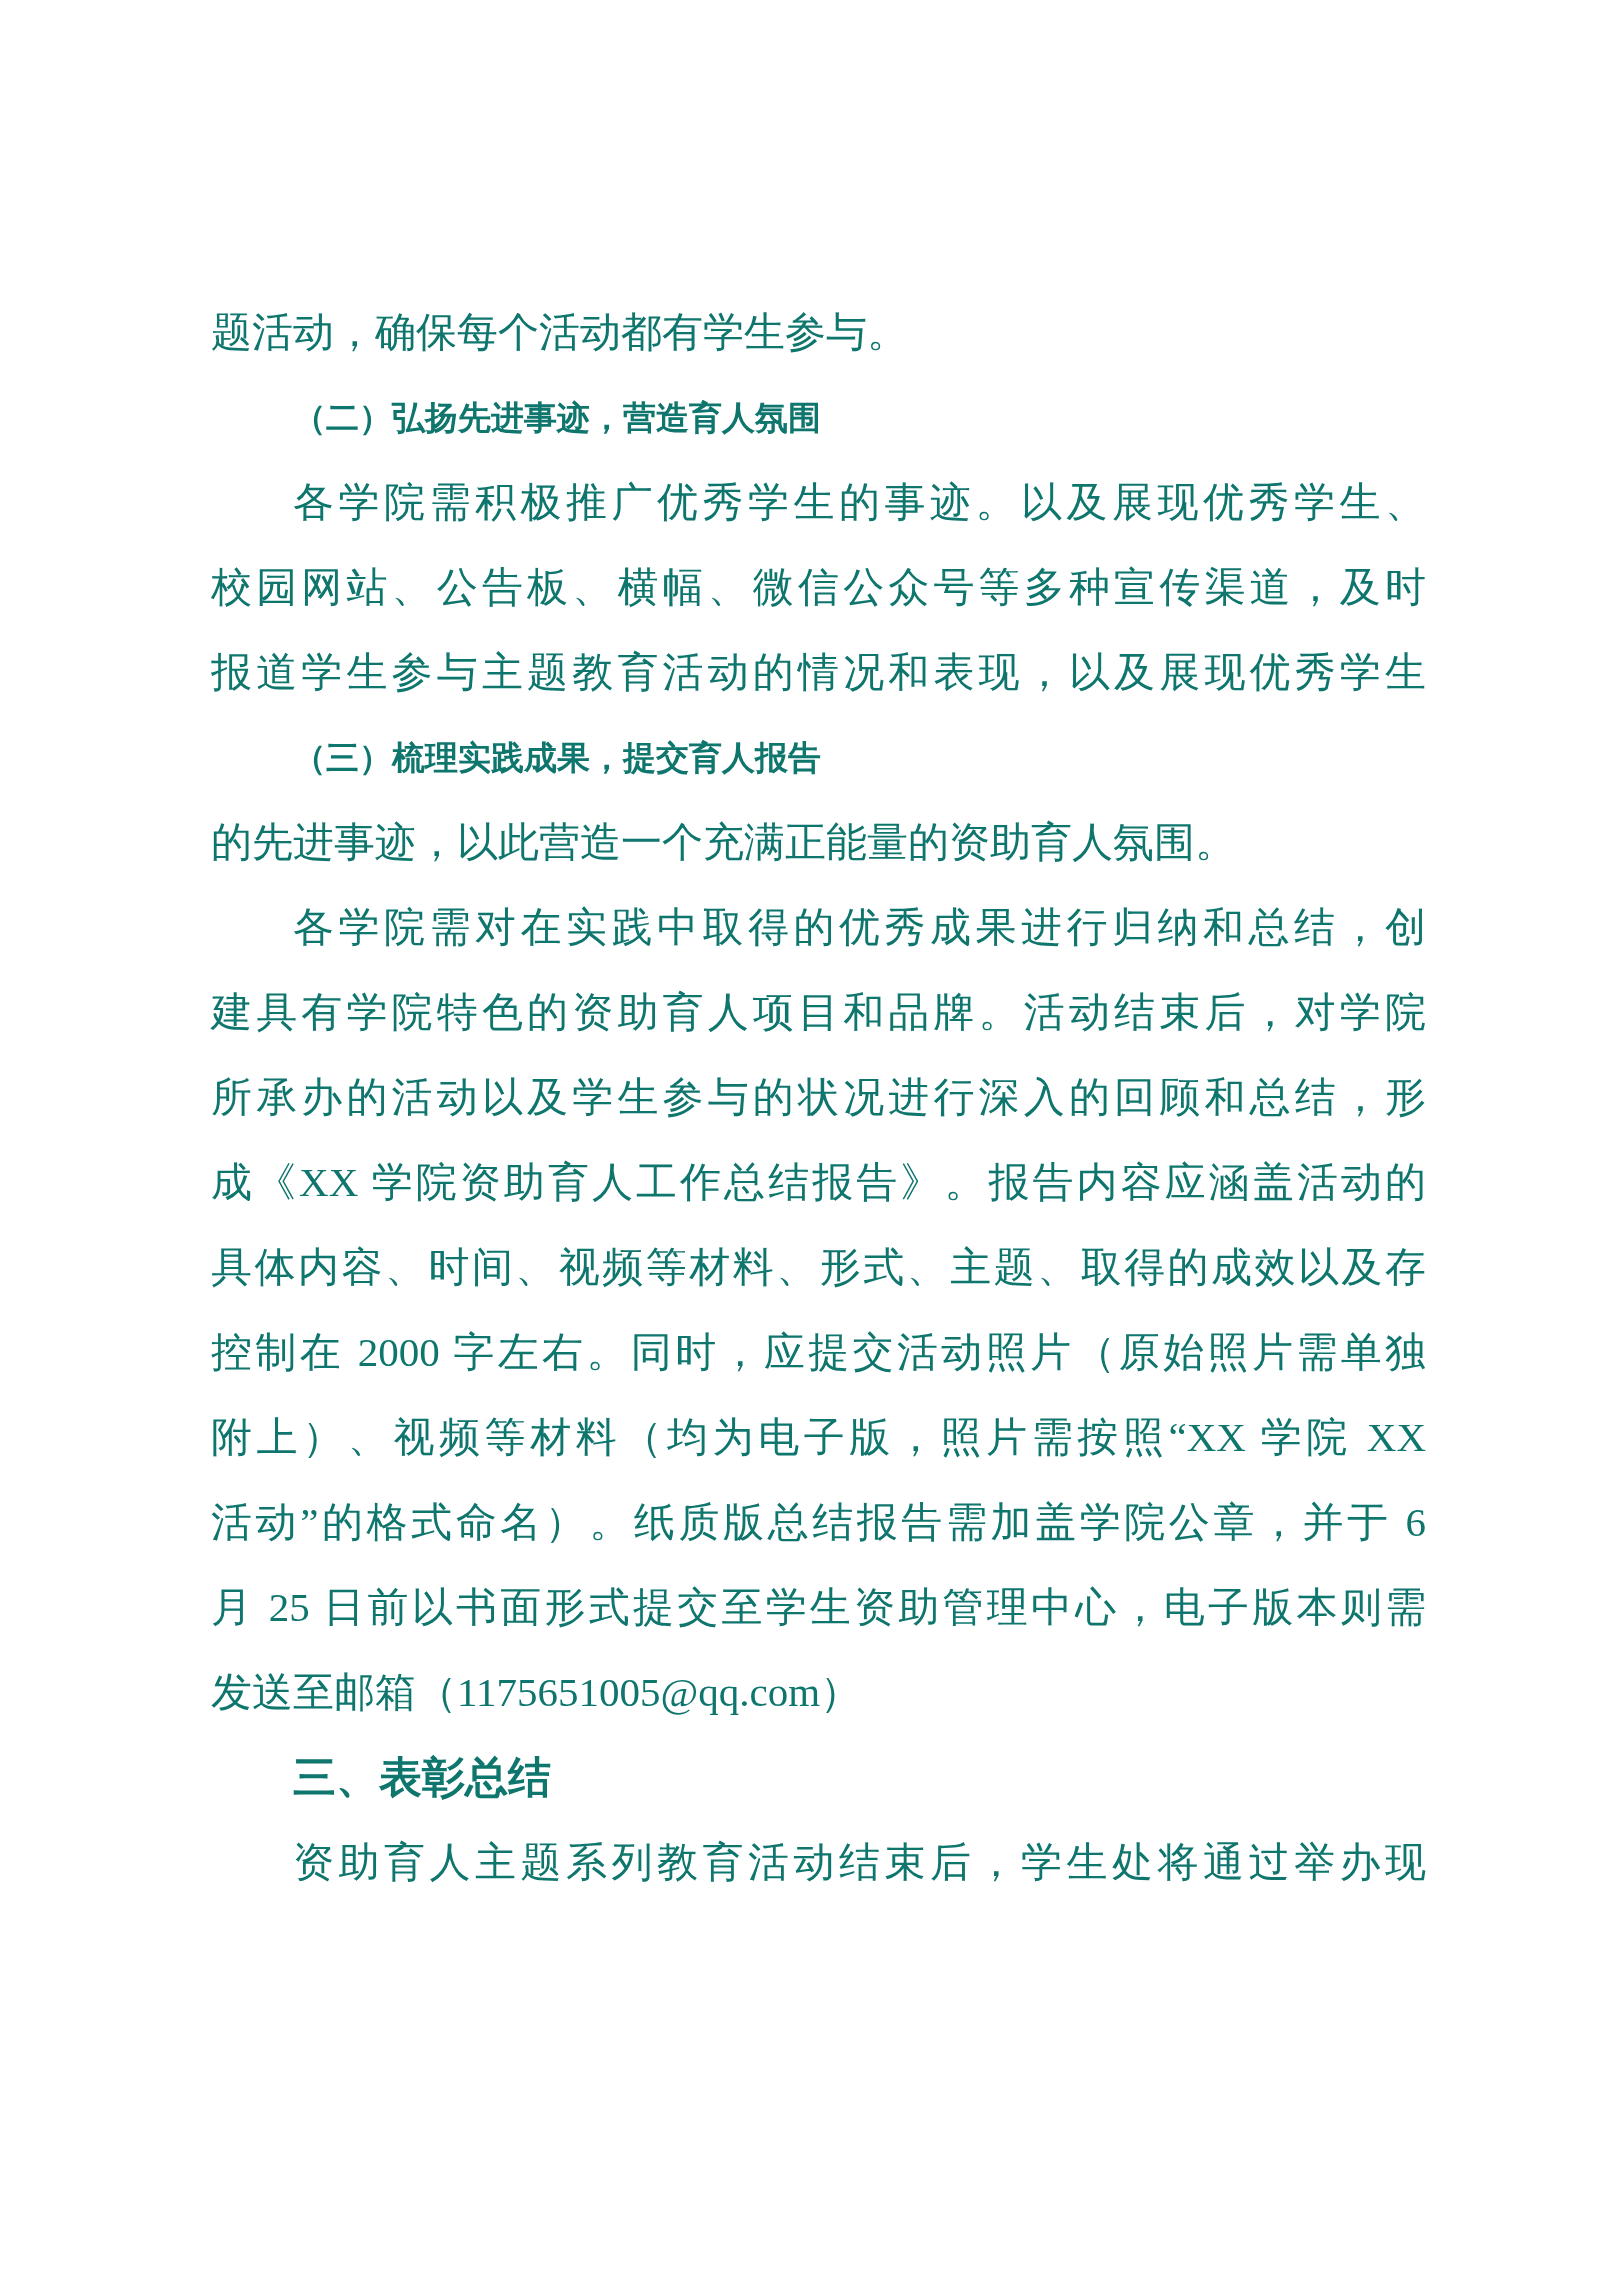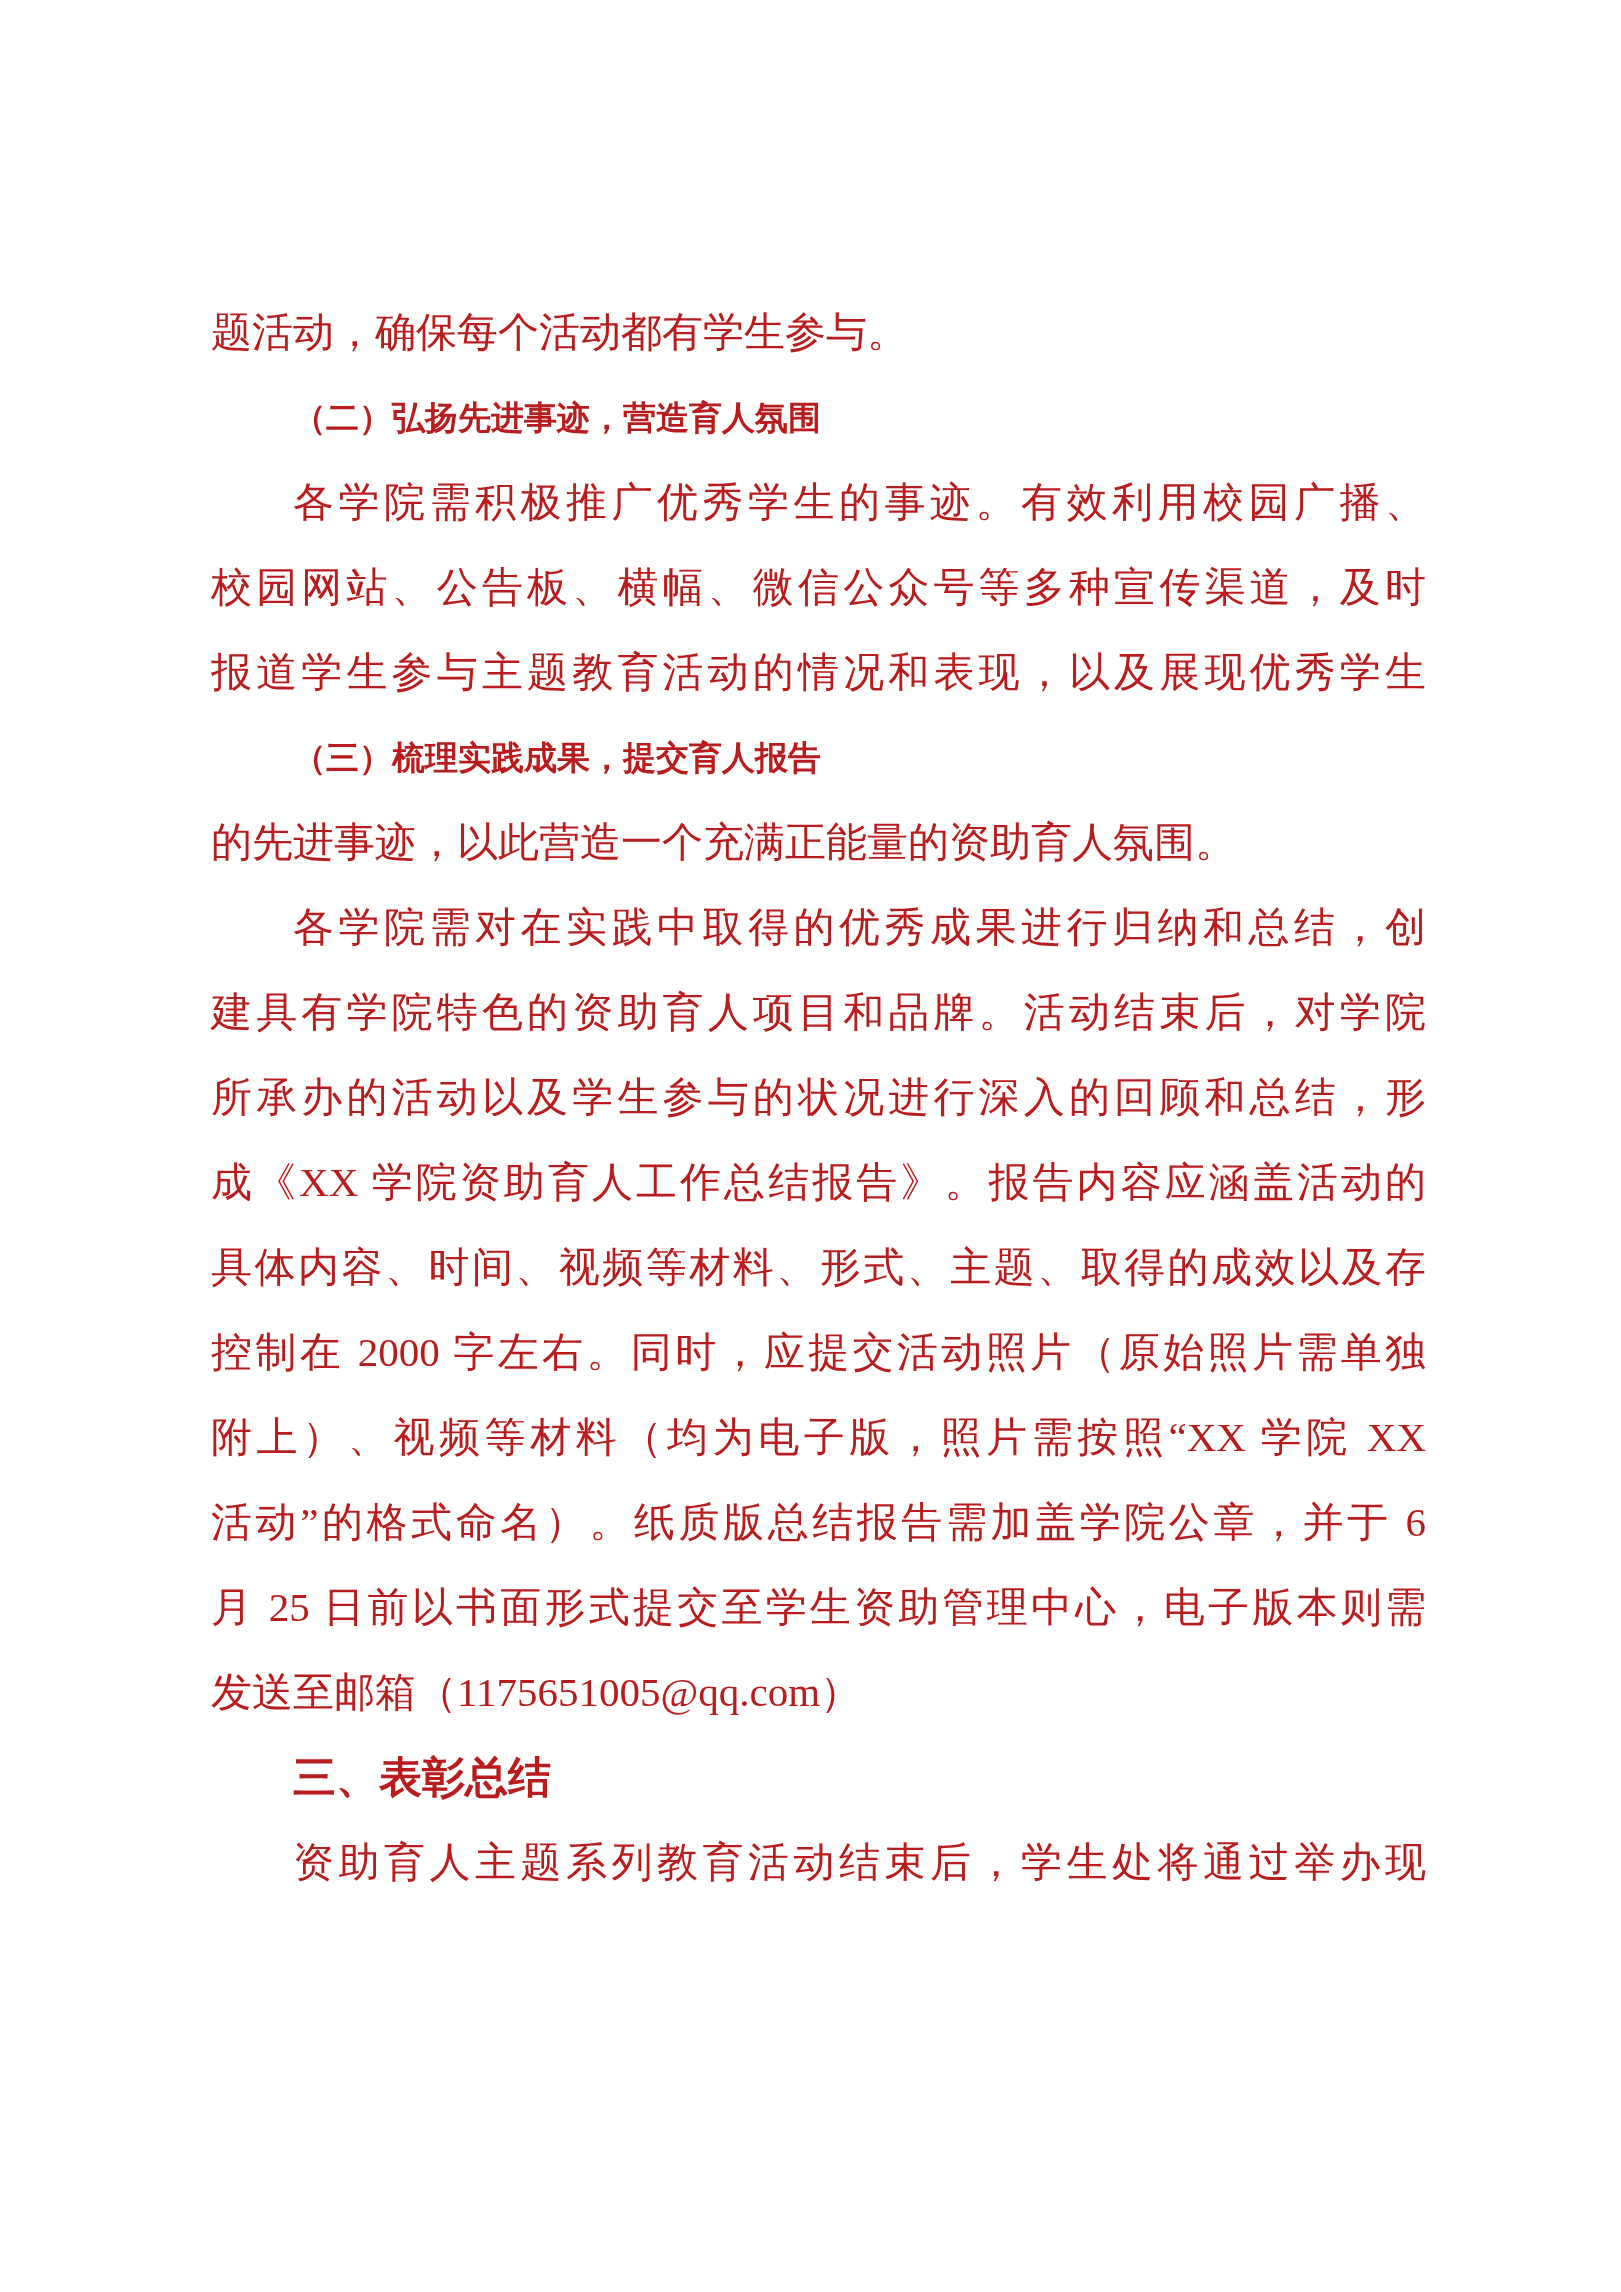--- a/index.html
+++ b/index.html
@@ -17,21 +17,21 @@
   .content {
     position: absolute;
     left: 211px;
     top: 290px;
     width: 1215px;
   }
   .line {
     height: 85px;
     line-height: 85px;
     font-size: 41px;
-    color: #b91c1c;
+    color: #0f766e;
     font-family: "Liberation Serif", "DejaVu Serif", serif;
     white-space: normal;
     overflow: visible;
   }
   .line.indent {
     text-indent: 82px;
   }
   .line.justify {
     text-align: justify;
     text-align-last: justify;
@@ -47,21 +47,21 @@
     font-size: 43px;
   }
 </style>
 </head>
 <body>
 
 <div class="page">
   <div class="content">
       <div class="line body">题活动，确保每个活动都有学生参与。</div>
       <div class="line heading indent">（二）弘扬先进事迹，营造育人氛围</div>
-      <div class="line body indent justify">各学院需积极推广优秀学生的事迹。有效利用校园广播、</div>
+      <div class="line body indent justify">各学院需积极推广优秀学生的事迹。以及展现优秀学生、</div>
       <div class="line body justify">校园网站、公告板、横幅、微信公众号等多种宣传渠道，及时</div>
       <div class="line body justify">报道学生参与主题教育活动的情况和表现，以及展现优秀学生</div>
       <div class="line heading indent">（三）梳理实践成果，提交育人报告</div>
       <div class="line body">的先进事迹，以此营造一个充满正能量的资助育人氛围。</div>
       <div class="line body indent justify">各学院需对在实践中取得的优秀成果进行归纳和总结，创</div>
       <div class="line body justify">建具有学院特色的资助育人项目和品牌。活动结束后，对学院</div>
       <div class="line body justify">所承办的活动以及学生参与的状况进行深入的回顾和总结，形</div>
       <div class="line body justify">成《XX 学院资助育人工作总结报告》。报告内容应涵盖活动的</div>
       <div class="line body justify">具体内容、时间、视频等材料、形式、主题、取得的成效以及存</div>
       <div class="line body justify">控制在 2000 字左右。同时，应提交活动照片（原始照片需单独</div>

